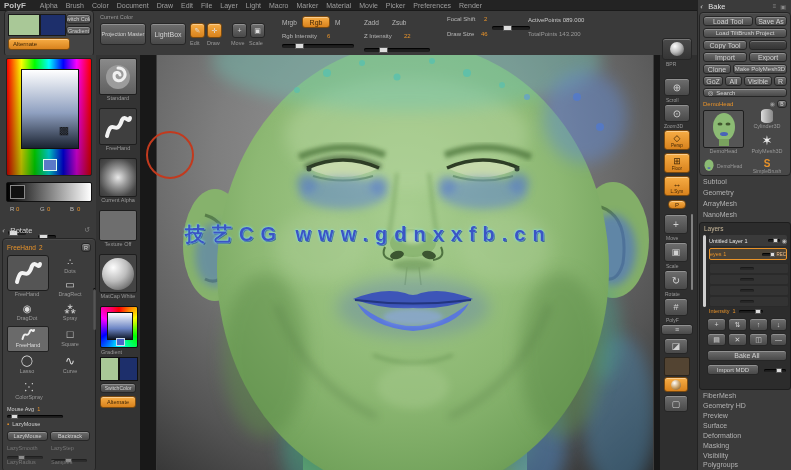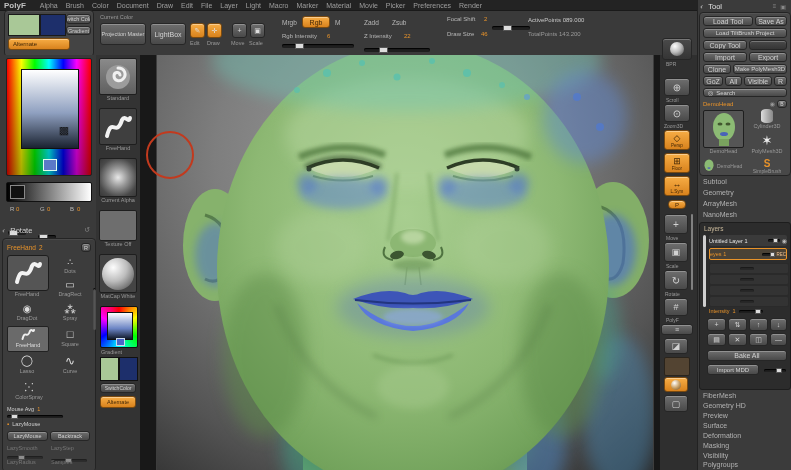--- a/index.html
+++ b/index.html
@@ -379,20 +379,21 @@
         <path d="M196,244 Q226,232 248,238 Q256,242 264,238 Q286,232 316,244 Q286,255 256,253 Q226,255 196,244 Z" fill="#3d55b8"></path>
         <path d="M200,248 Q256,294 312,248 Q300,272 256,276 Q212,272 200,248 Z" fill="#5a78dc"></path>
         <ellipse cx="256" cy="262" rx="30" ry="8" fill="#8fa8ec" opacity="0.55" filter="url(#f2)"></ellipse>
         <path d="M198,245 Q256,252 314,245" fill="none" stroke="#22357e" stroke-width="2"></path>
 
         <path d="M216,300 Q256,316 296,300" fill="none" stroke="#5d8a4b" stroke-width="3" opacity="0.5" filter="url(#f2)"></path>
         <ellipse cx="256" cy="332" rx="36" ry="22" fill="#a7cb8e" opacity="0.45" filter="url(#f4)"></ellipse>
         <path d="M120,250 Q150,330 220,362" fill="none" stroke="#547c44" stroke-width="5" opacity="0.45" filter="url(#f4)"></path>
         <path d="M392,250 Q362,330 292,362" fill="none" stroke="#547c44" stroke-width="5" opacity="0.45" filter="url(#f4)"></path>
       </svg>
+      <div class="abs watermark" style="left:28px;top:166px;">技艺CG  www.gdnxxfb.cn</div>
     </div>
     <div class="abs ring" style="left:6px;top:76px;width:44px;height:44px;"></div>
   </div>
 
   <div class="abs" style="left:660px;top:55px;width:37px;height:415px;background:#2f2f2f;"></div>
   <div class="abs btn dark" style="left:662px;top:38px;width:30px;height:22px;">
     <span class="ball" style="width:14px;height:14px;display:inline-block;"></span>
   </div>
   <div class="abs tiny" style="left:666px;top:61px;font-size:5px;">BPR</div>
   <div class="abs sl" style="left:664px;top:70px;width:26px;height:3px;">
@@ -430,21 +431,21 @@
   <div class="abs obtn" style="left:664px;top:377px;width:24px;height:15px;">
     <span class="ball" style="width:10px;height:10px;display:inline-block;background:radial-gradient(circle at 35% 30%,#fff,#caa36a 50%,#6b4a23);"></span>
   </div>
   <div class="abs btn" style="left:664px;top:395px;width:24px;height:17px;font-size:9px;">▢</div>
   <div class="abs" style="left:691px;top:214px;width:2px;height:76px;background:#808080;border-radius:1px;"></div>
 
   <div class="abs" style="left:697px;top:0;width:94px;height:470px;background:#3b3b3b;border-left:1px solid #222;"></div>
 
   <div class="abs" style="left:700px;top:1px;width:88px;height:10px;display:flex;align-items:center;gap:4px;">
     <span class="icon" style="font-size:7px;color:#999;">◐</span>
-    <span class="lbl" style="color:#e0e0e0;font-size:7.5px;">Tool</span>
+    <span class="lbl" style="color:#e0e0e0;font-size:7.5px;">Bake</span>
     <span class="icon" style="font-size:6px;color:#888;margin-left:auto;">≡</span>
     <span class="icon" style="font-size:6px;color:#888;margin-right:2px;">▣</span>
   </div>
 
   <div class="abs panel" style="left:699px;top:12px;width:90px;height:162px;background:#484848;">
     <div class="abs btn" style="left:3px;top:3px;width:50px;height:10px;">Load Tool</div>
     <div class="abs btn" style="left:55px;top:3px;width:32px;height:10px;">Save As</div>
     <div class="abs btn" style="left:3px;top:15px;width:84px;height:10px;font-size:6px;">Load TiltBrush Project</div>
     <div class="abs btn" style="left:3px;top:27px;width:44px;height:10px;">Copy Tool</div>
     <div class="abs btn dark" style="left:49px;top:27px;width:38px;height:10px;"></div>

